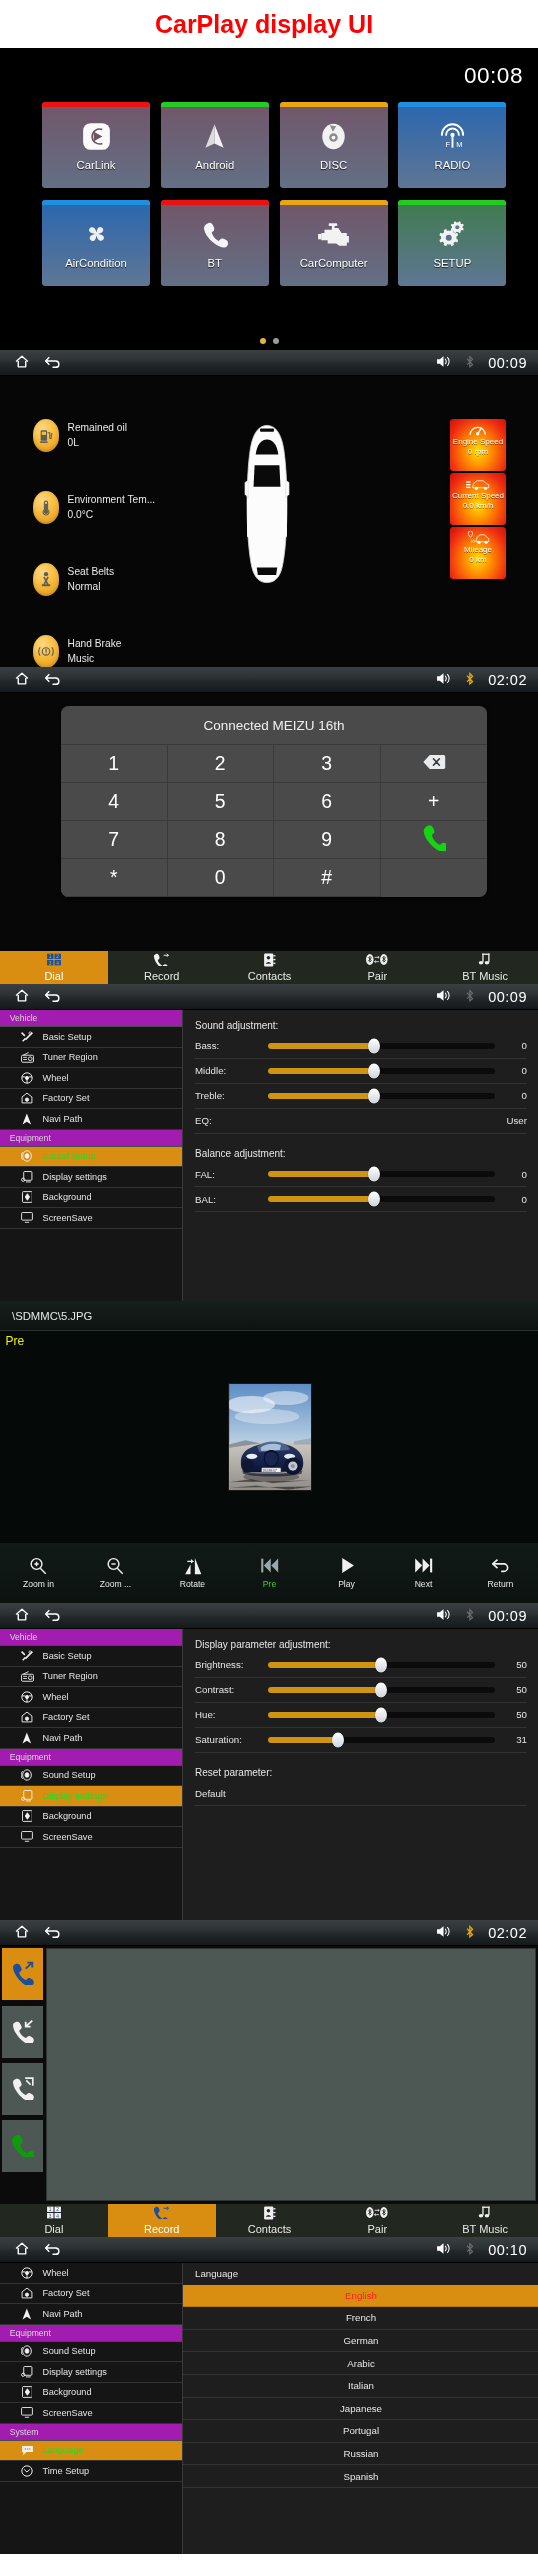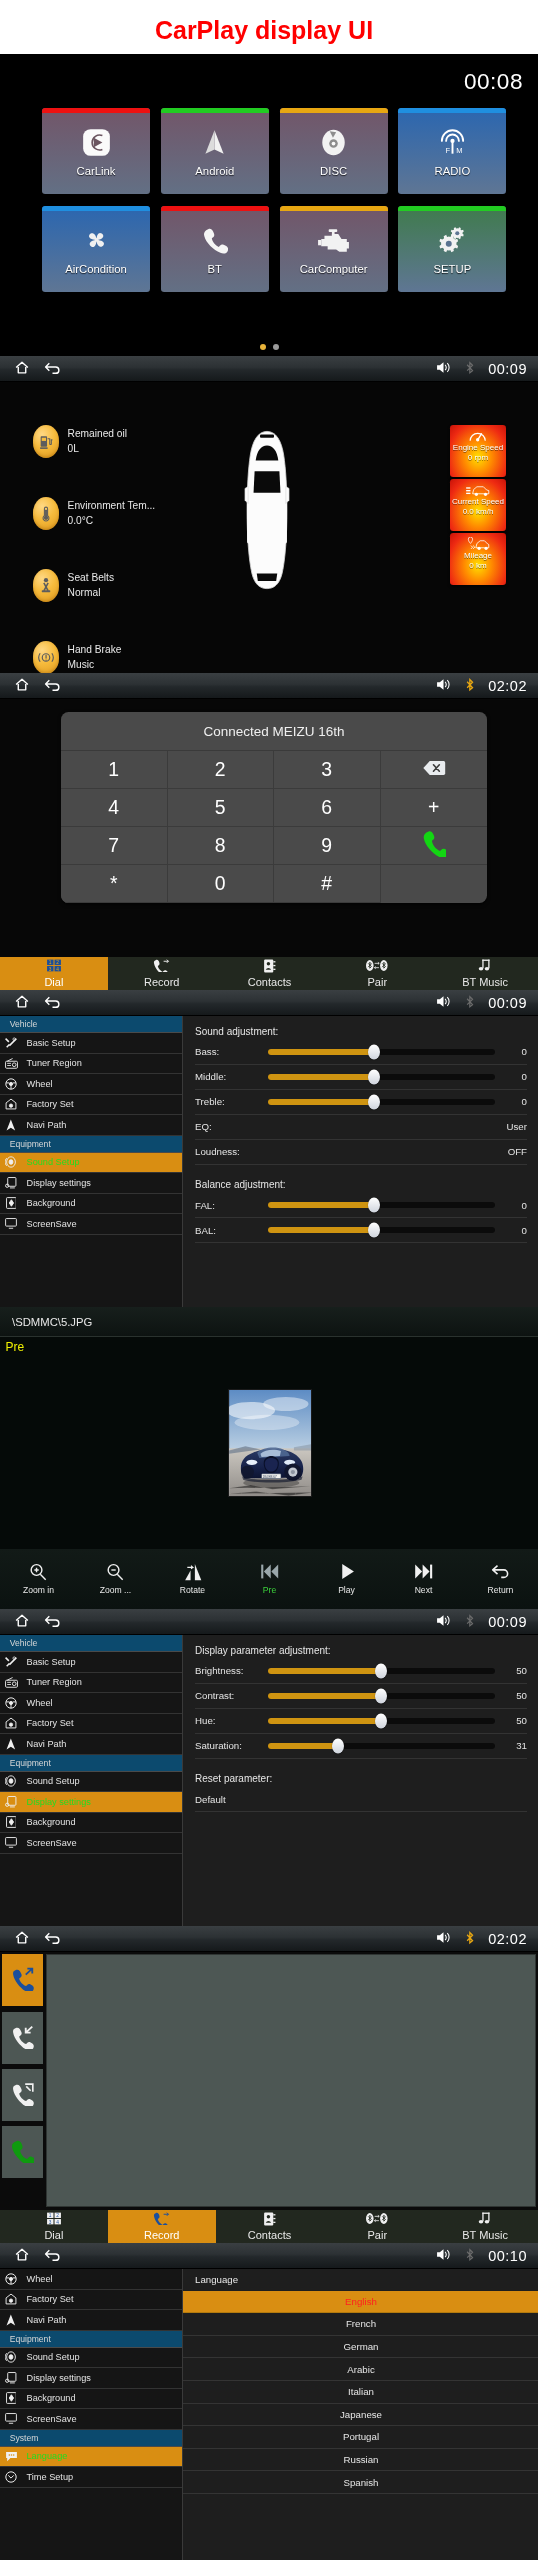--- a/index.html
+++ b/index.html
@@ -4,21 +4,21 @@
 <style>
   * { box-sizing: border-box; margin:0; padding:0; }
   html,body { background:#fff; }
   body {
     width:539px; height:2576px; position:relative;
     font-family:"Liberation Sans", sans-serif;
     overflow:hidden;
   }
   .title-band{
     height:48px; width:528px; background:#fff;
-    display:flex; align-items:center; justify-content:center;margin-top:6px;
+    display:flex; align-items:center; justify-content:center;
   }
   .title-band h1{
     color:#ff0000; font-size:25px; font-weight:bold; letter-spacing:0px;
     font-family:"Liberation Sans", sans-serif;
   }
   .screen{ width:539px; position:relative; background:#000; overflow:hidden;}
 
   
   .statusbar{
     height:26px; width:100%;
@@ -101,25 +101,25 @@
     color:#e8e8e8; font-size:7.5px; gap:1.1px;
   }
   .tab.active{ background:#d98e12; color:#fff; }
   .tab .tl{ font-size:11px;}
 
   
   .settings{ height:291px; background:#1e1e1e; display:flex; position:relative;}
   .side{ width:183px; background:#151515; border-right:0.5px solid #3a3a3a; }
   .s-group{
     height:17px; display:flex; align-items:center; padding-left:9.7px;
-    color:#d8d8d8; font-size:8.6px; background:#0c4a6e;
+    color:#d8d8d8; font-size:8.6px; background:#a21caf;
     border-bottom:1.1px solid #4a4a4a;
   }
   .s-item{
-    height:20.5px; display:flex; align-items:center; gap:7.5px; padding-left:3px;
+    height:20.5px; display:flex; align-items:center; gap:7.5px; padding-left:19px;
     color:#e4e4e4; font-size:9.2px; border-bottom:0.5px solid #333;
   }
   .s-item.sel{ background:#d98e12; }
   .s-item.sel .s-lab{ color:#22dd22; }
   .s-ico{ width:16px; display:flex; align-items:center; justify-content:center; flex:0 0 auto;}
   .main{ flex:1; padding:9.7px 12px 0 12px; }
   .m-head{ color:#e6e6e6; font-size:10px; margin-bottom:3.2px;}
   .m-row{
     height:25px; display:flex; align-items:center; gap:7.5px;
     border-bottom:0.5px solid #333; color:#e4e4e4; font-size:9.7px;
@@ -709,24 +709,20 @@
         <span class="slider">
           <span class="fill" style="width:47%"></span>
           <span class="knob" style="left:47%"></span>
         </span>
         <span class="m-val">0</span>
       </div>
 
       <div class="m-row plain">
         <span>EQ:</span>
         <span>User</span>
-      </div>
-      <div class="m-row plain">
-        <span>Loudness:</span>
-        <span>OFF</span>
       </div>
 
       <div class="m-spacer"></div>
       <div class="m-head">Balance adjustment:</div>
 
       <div class="m-row">
         <span class="m-lab">FAL:</span>
         <span class="slider">
           <span class="fill" style="width:47%"></span>
           <span class="knob" style="left:47%"></span>

